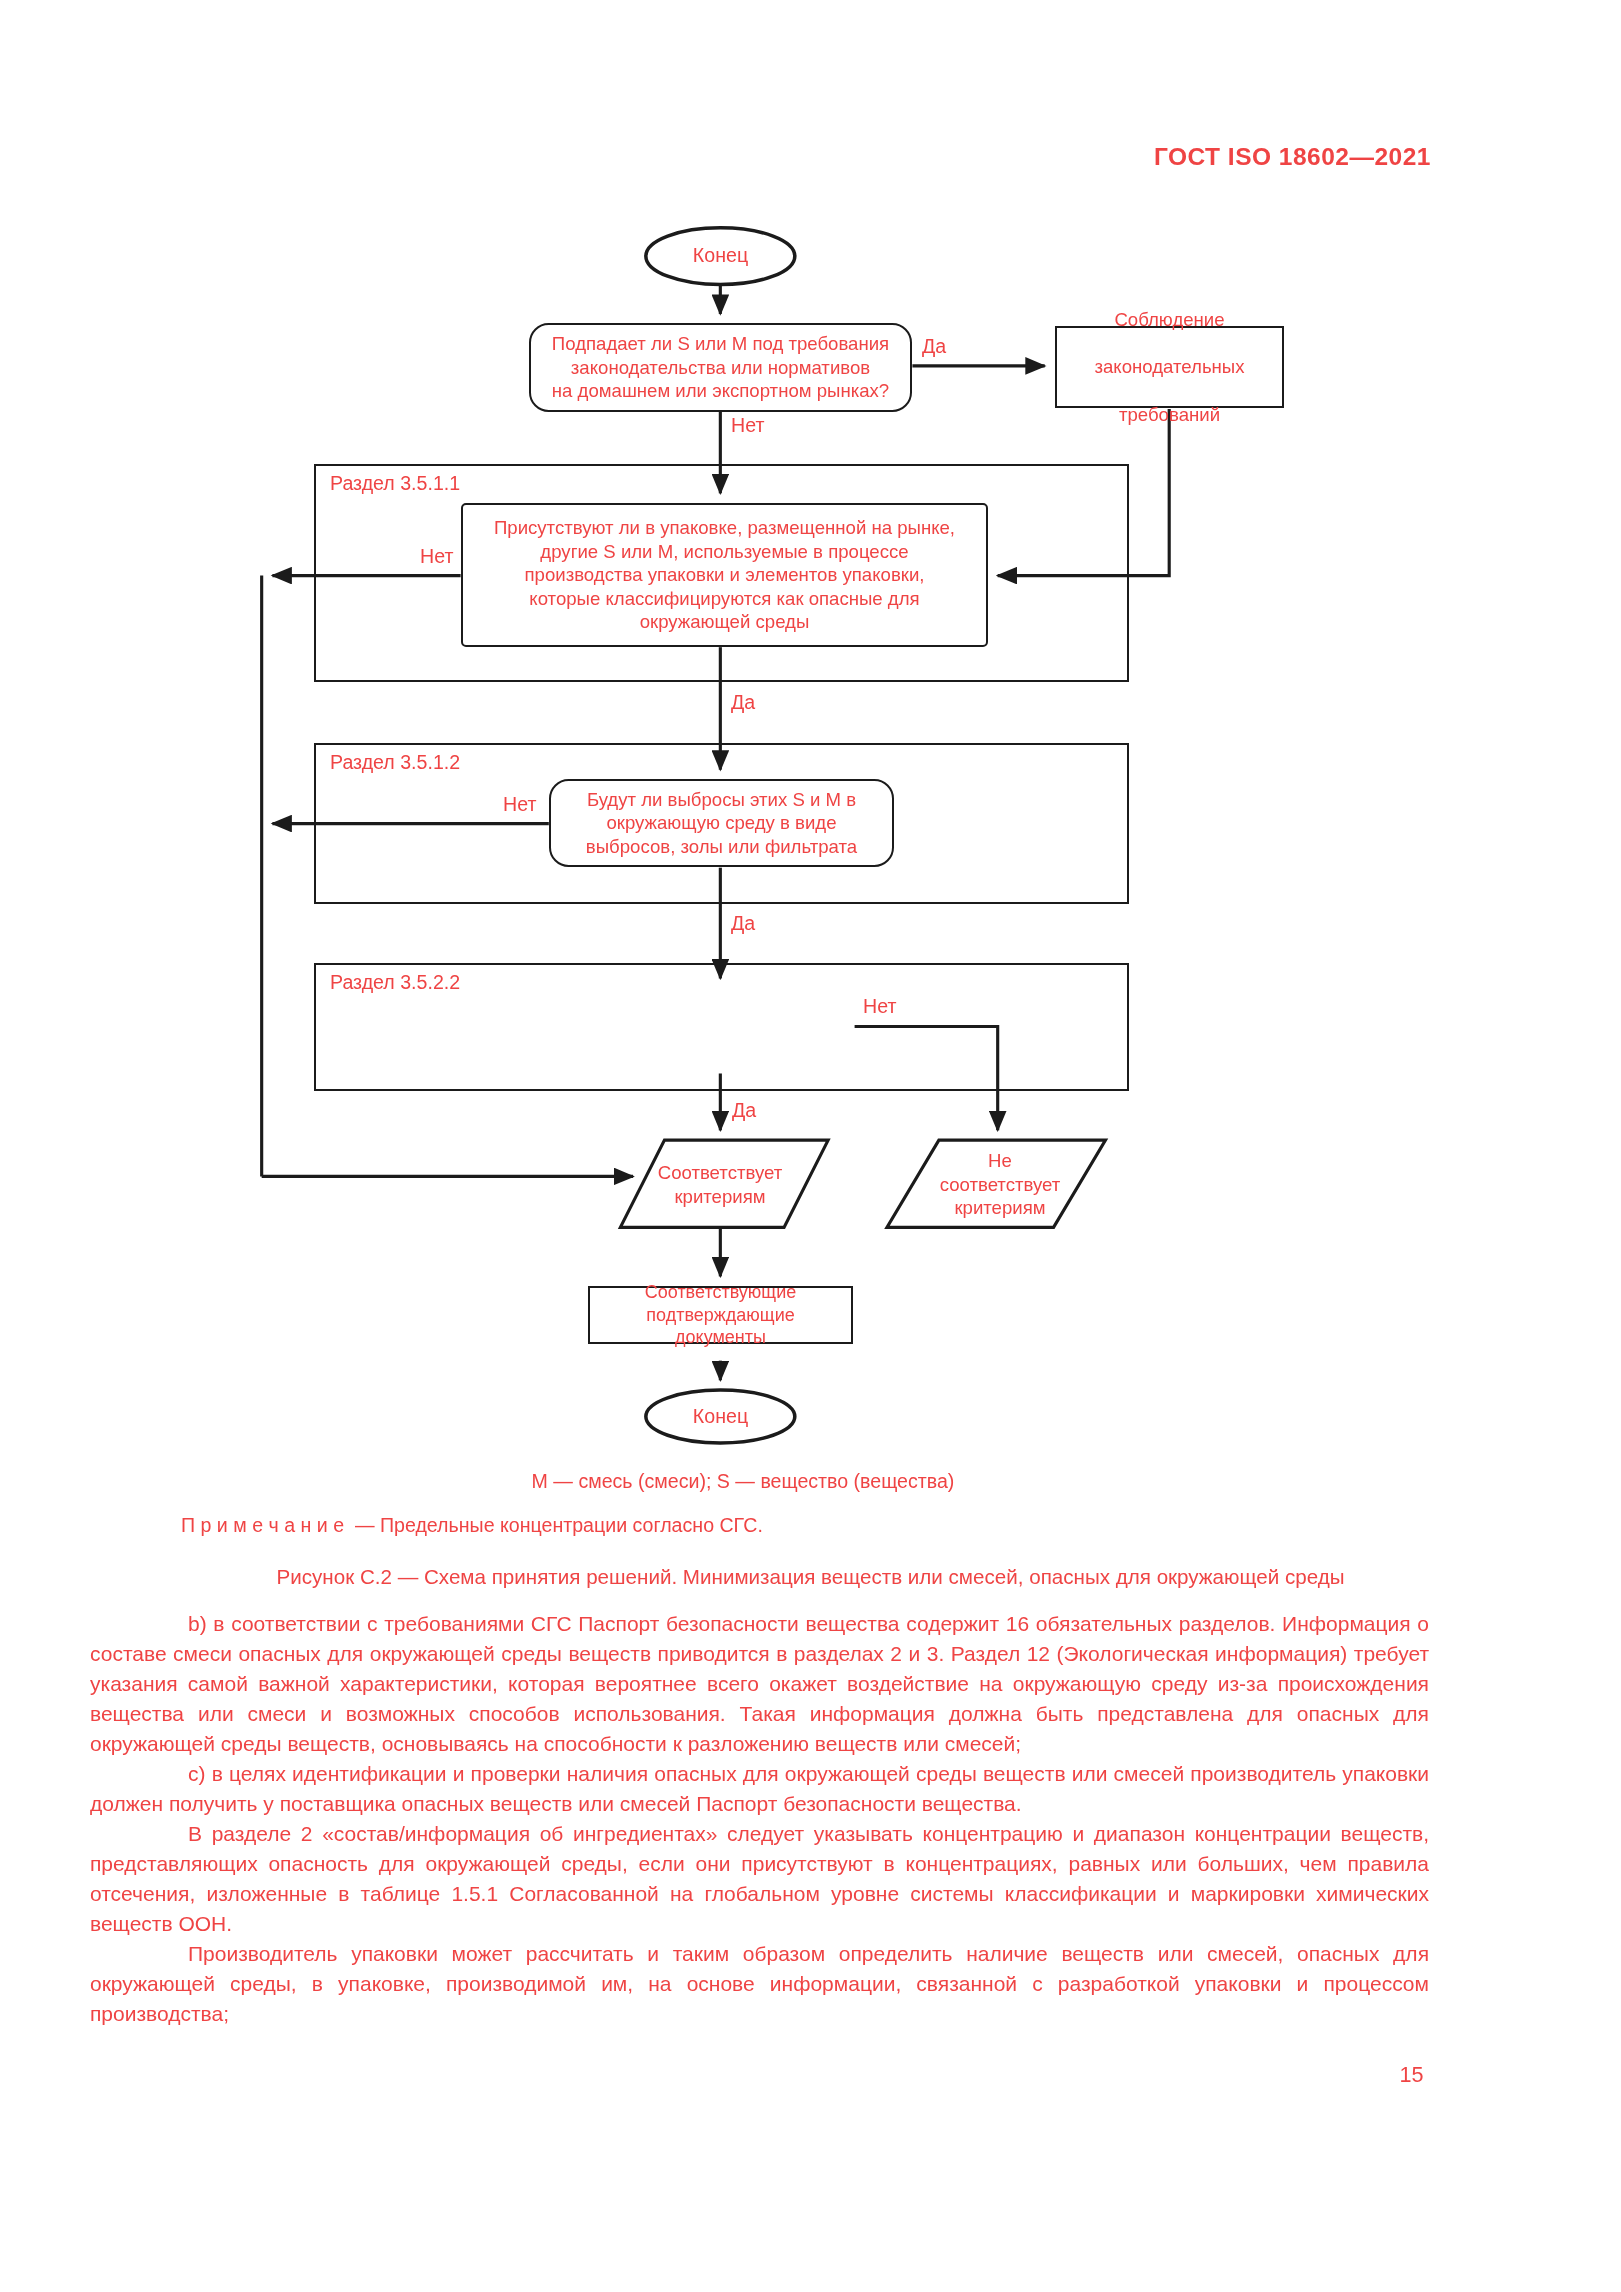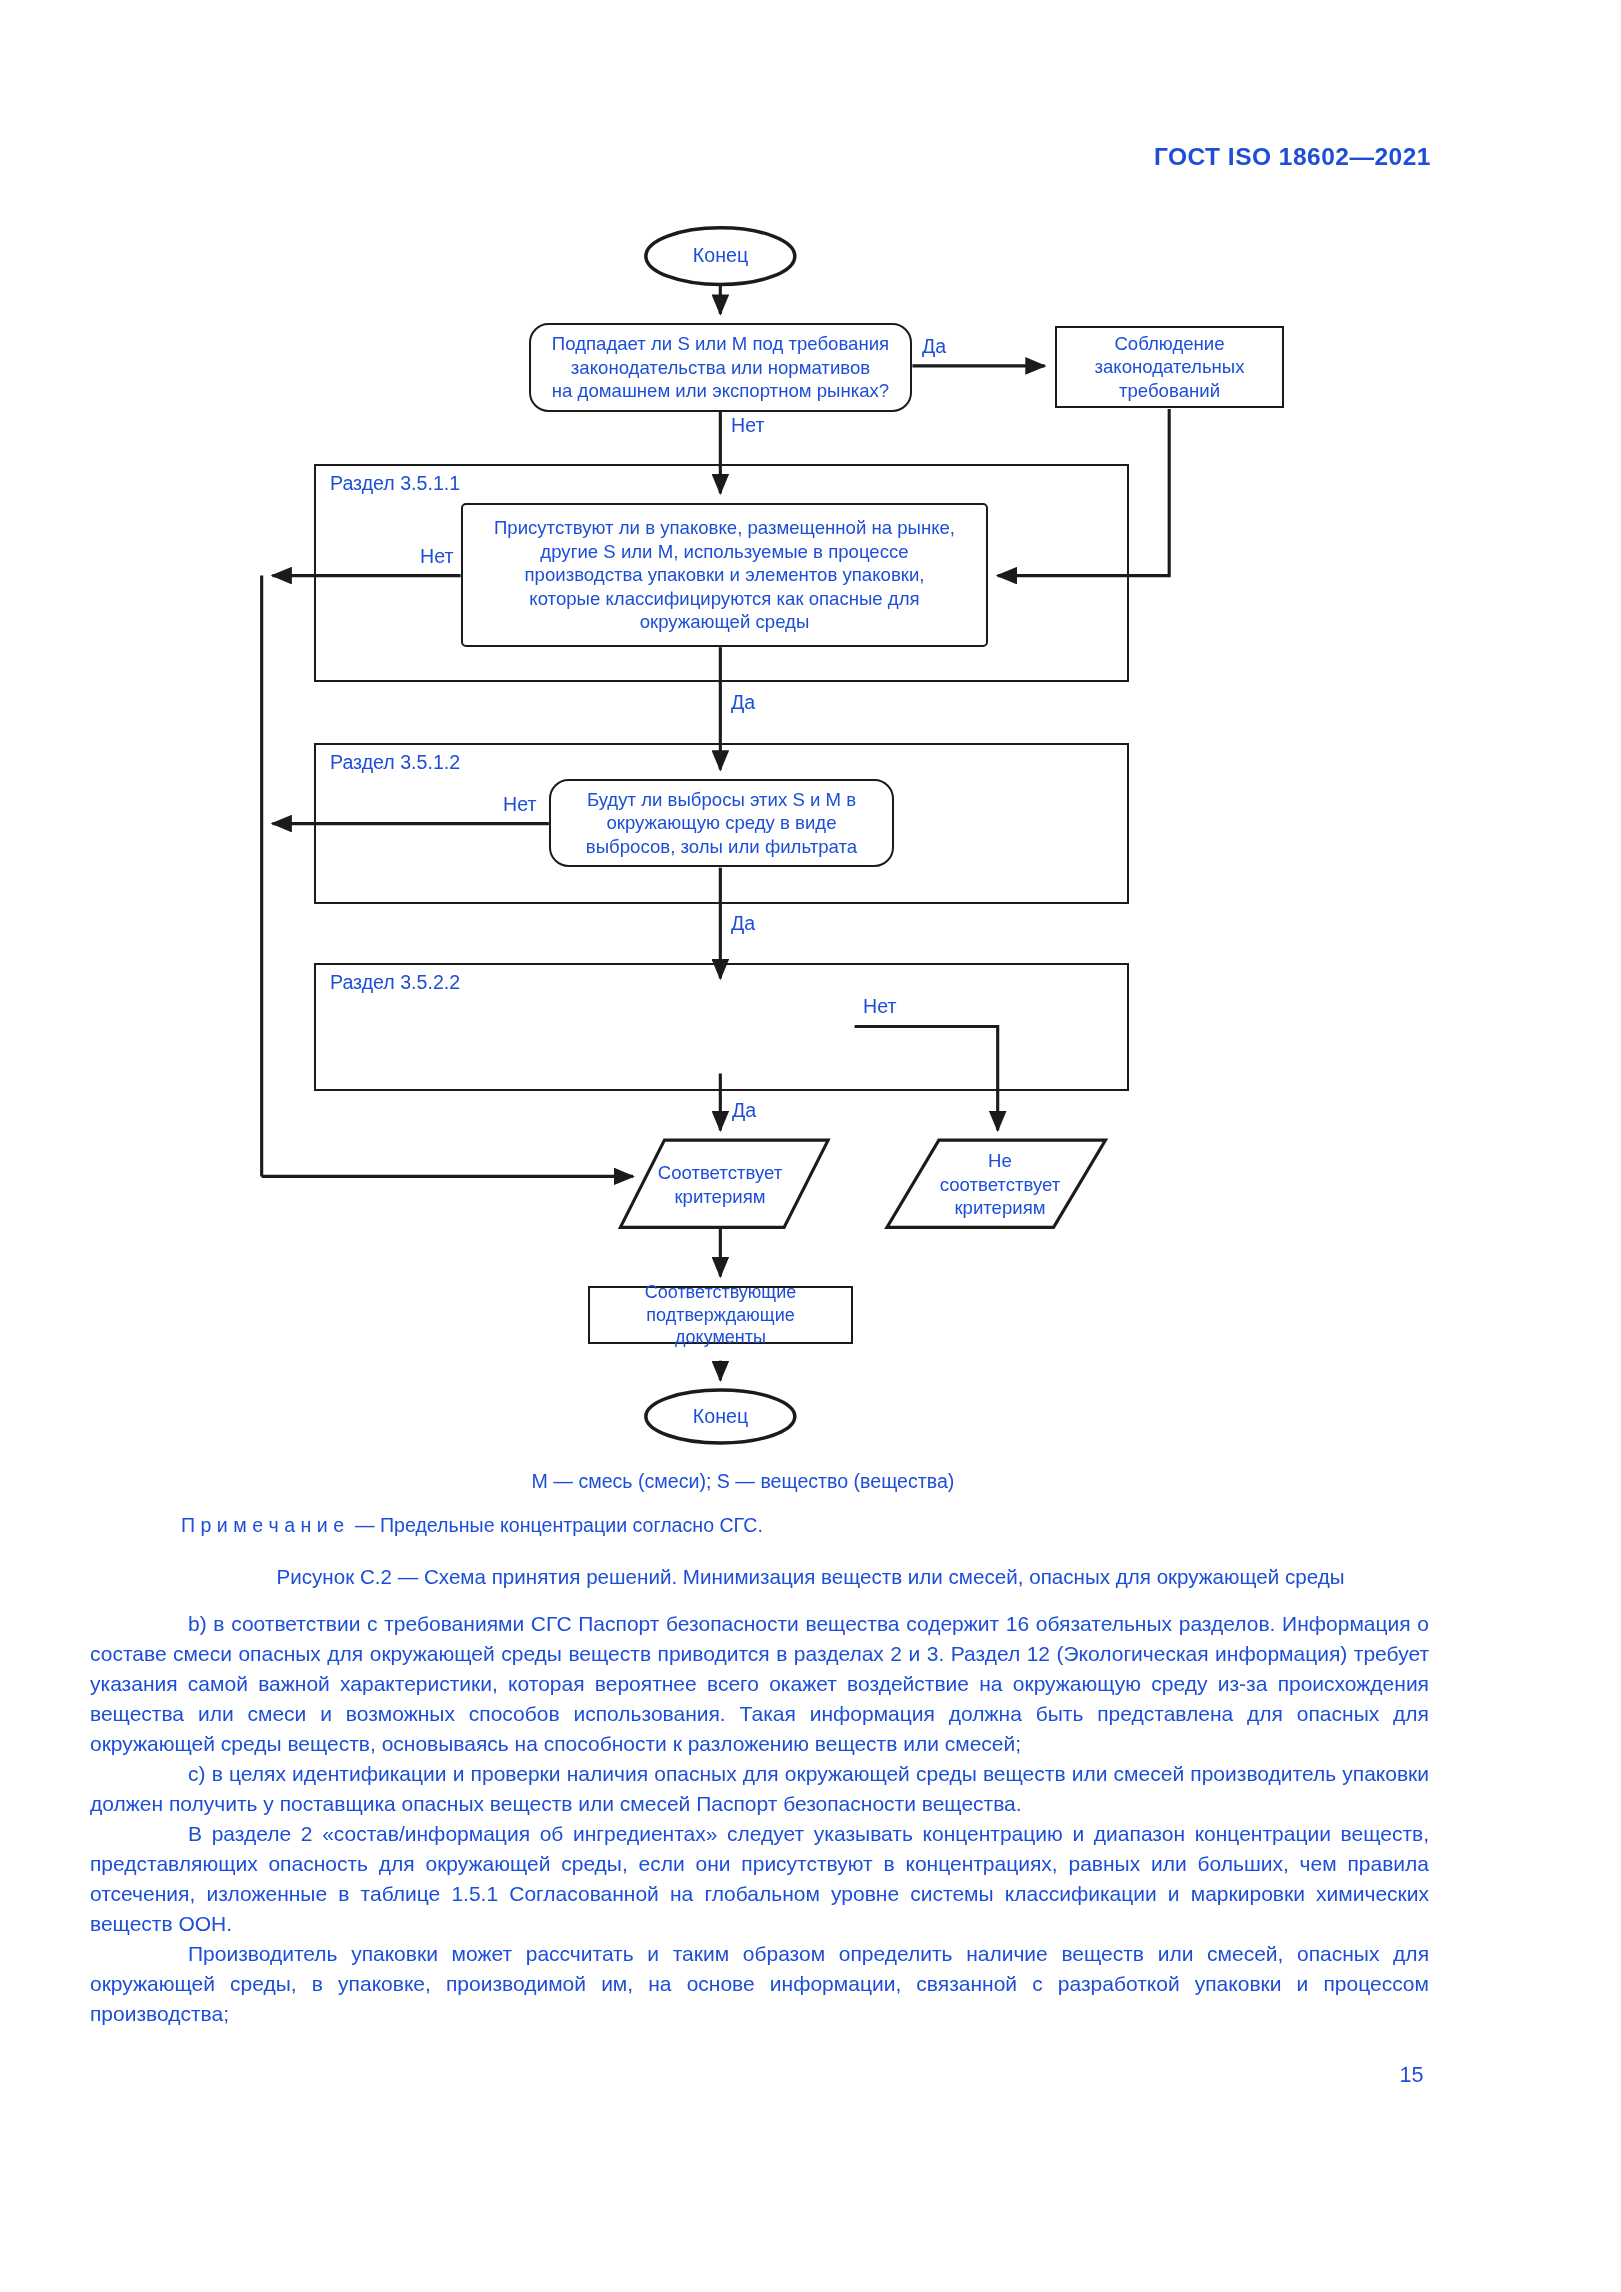--- a/index.html
+++ b/index.html
@@ -2,21 +2,21 @@
 <html><head>
 <meta charset="utf-8">
 <style>
   html,body{margin:0;padding:0;}
   .page{
     position:relative;
     width:1621px;
     height:2293px;
     background:#ffffff;
     font-family:"Liberation Sans", sans-serif;
-    color:#1d4ed8;
+    color:#ef4444;
     overflow:hidden;
   }
   .doc-header{
     position:absolute;
     left:931px; top:143px; width:500px;
     text-align:right;
     font-size:24.5px; font-weight:bold;
     letter-spacing:0.5px;
   }
   svg.connectors{position:absolute; left:0; top:0;}
@@ -152,21 +152,21 @@
 
   <div class="fc-float-text" style="left:647px; top:229px; width:147px; height:54px; font-size:19.6px;">Конец</div>
   <div class="fc-float-text" style="left:647px; top:1391px; width:147px; height:52px; font-size:19.6px;">Конец</div>
 
   <div class="fc-box fc-rounded" style="left:529px; top:323px; width:383px; height:89px;">
     <div>Подпадает ли S или M под требования</div>
     <div>законодательства или нормативов</div>
     <div>на домашнем или экспортном рынках?</div>
   </div>
 
-  <div class="fc-box" style="left:1055px; top:326px; width:229px; height:82px;">
+  <div class="fc-box" style="left:1055px; top:326px; width:229px; height:82px;gap:24px;">
     <div>Соблюдение</div>
     <div>законодательных</div>
     <div>требований</div>
   </div>
 
   <div class="fc-box fc-rounded-lg" style="left:461px; top:503px; width:527px; height:144px;">
     <div>Присутствуют ли в упаковке, размещенной на рынке,</div>
     <div>другие S или M, используемые в процессе</div>
     <div>производства упаковки и элементов упаковки,</div>
     <div>которые классифицируются как опасные для</div>

